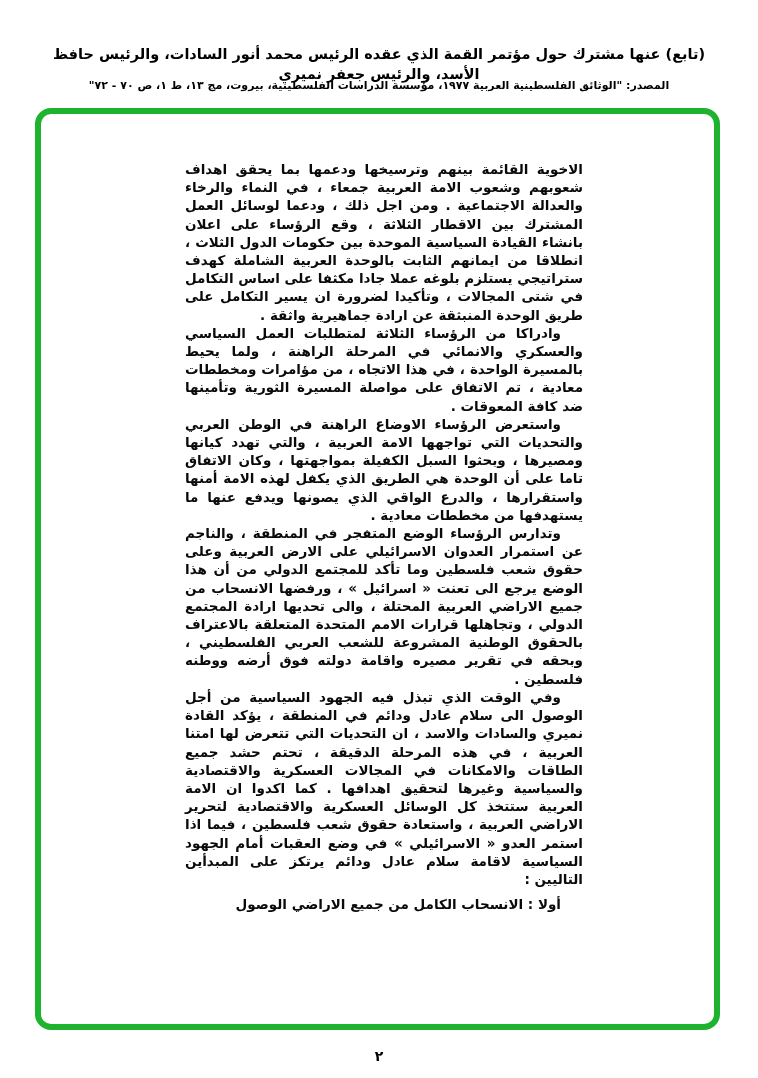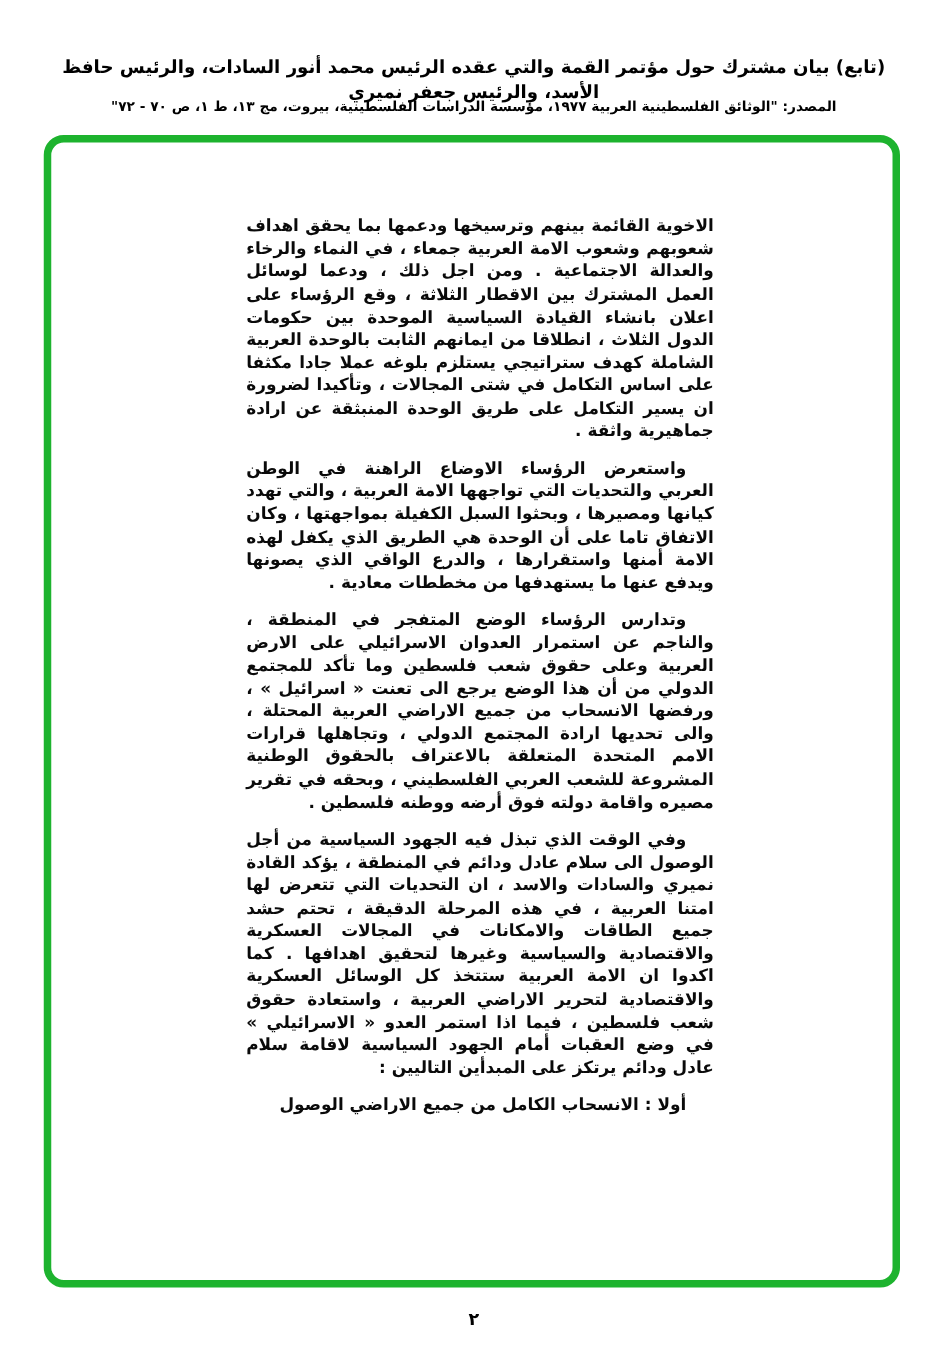--- a/index.html
+++ b/index.html
@@ -52,46 +52,47 @@
     right: 131px;
     width: 398px;
     direction: rtl;
     text-align: justify;
     font-size: 13.5px;
     line-height: 18.2px;
     font-weight: bold;
     color: #0a0a0a;
     letter-spacing: 0;
   }
-  .doc-body p.para { margin: 12px; }
+  .doc-body p.para { margin: 0; }
   .doc-body p.indent { text-indent: 22px; }
   .doc-body p.first-item { margin-top: 7px; }
   .page-number {
     position: absolute;
     top: 1048px;
     left: 0;
     right: 0;
     text-align: center;
     font-weight: bold;
     font-size: 14px;
     color: #000000;
   }
 </style>
 </head>
 <body>
 
 <div class="page">
 
-  <div class="header-title">(تابع) بيان مشترك حول مؤتمر القمة والتي عقده الرئيس محمد أنور السادات، والرئيس حافظ الأسد، والرئيس جعفر نميري</div>
+  <div class="header-title">(تابع) عنها مشترك حول مؤتمر القمة الذي عقده الرئيس محمد أنور السادات، والرئيس حافظ الأسد، والرئيس جعفر نميري</div>
 
   <div class="header-source">المصدر:  "الوثائق الفلسطينية العربية ١٩٧٧، مؤسسة الدراسات الفلسطينية، بيروت، مج ١٣، ط ١، ص ٧٠ - ٧٢"</div>
 
   <div class="doc-frame" style="border-color: rgb(29, 179, 46);">
     <div class="doc-body">
         <p class="para">الاخوية القائمة بينهم وترسيخها ودعمها بما يحقق اهداف شعوبهم وشعوب الامة العربية جمعاء ، في النماء والرخاء والعدالة الاجتماعية . ومن اجل ذلك ، ودعما لوسائل العمل المشترك بين الاقطار الثلاثة ، وقع الرؤساء على اعلان بانشاء القيادة السياسية الموحدة بين حكومات الدول الثلاث ، انطلاقا من ايمانهم الثابت بالوحدة العربية الشاملة كهدف ستراتيجي يستلزم بلوغه عملا جادا مكثفا على اساس التكامل في شتى المجالات ، وتأكيدا لضرورة ان يسير التكامل على طريق الوحدة المنبثقة عن ارادة جماهيرية واثقة .</p>
+        <p class="para indent">وادراكا من الرؤساء الثلاثة لمتطلبات العمل السياسي والعسكري والانمائي في المرحلة الراهنة ، ولما يحيط بالمسيرة الواحدة ، في هذا الاتجاه ، من مؤامرات ومخططات معادية ، تم الاتفاق على مواصلة المسيرة الثورية وتأمينها ضد كافة المعوقات .</p>
         <p class="para indent">واستعرض الرؤساء الاوضاع الراهنة في الوطن العربي والتحديات التي تواجهها الامة العربية ، والتي تهدد كيانها ومصيرها ، وبحثوا السبل الكفيلة بمواجهتها ، وكان الاتفاق تاما على أن الوحدة هي الطريق الذي يكفل لهذه الامة أمنها واستقرارها ، والدرع الواقي الذي يصونها ويدفع عنها ما يستهدفها من مخططات معادية .</p>
         <p class="para indent">وتدارس الرؤساء الوضع المتفجر في المنطقة ، والناجم عن استمرار العدوان الاسرائيلي على الارض العربية وعلى حقوق شعب فلسطين وما تأكد للمجتمع الدولي من أن هذا الوضع يرجع الى تعنت « اسرائيل » ، ورفضها الانسحاب من جميع الاراضي العربية المحتلة ، والى تحديها ارادة المجتمع الدولي ، وتجاهلها قرارات الامم المتحدة المتعلقة بالاعتراف بالحقوق الوطنية المشروعة للشعب العربي الفلسطيني ، وبحقه في تقرير مصيره واقامة دولته فوق أرضه ووطنه فلسطين .</p>
         <p class="para indent">وفي الوقت الذي تبذل فيه الجهود السياسية من أجل الوصول الى سلام عادل ودائم في المنطقة ، يؤكد القادة نميري والسادات والاسد ، ان التحديات التي تتعرض لها امتنا العربية ، في هذه المرحلة الدقيقة ، تحتم حشد جميع الطاقات والامكانات في المجالات العسكرية والاقتصادية والسياسية وغيرها لتحقيق اهدافها . كما اكدوا ان الامة العربية ستتخذ كل الوسائل العسكرية والاقتصادية لتحرير الاراضي العربية ، واستعادة حقوق شعب فلسطين ، فيما اذا استمر العدو « الاسرائيلي » في وضع العقبات أمام الجهود السياسية لاقامة سلام عادل ودائم يرتكز على المبدأين التاليين :</p>
         <p class="para indent first-item">أولا :  الانسحاب الكامل من جميع الاراضي الوصول</p>
       </div>
   </div>
 
   <div class="page-number">٢</div>
 
 </div>

